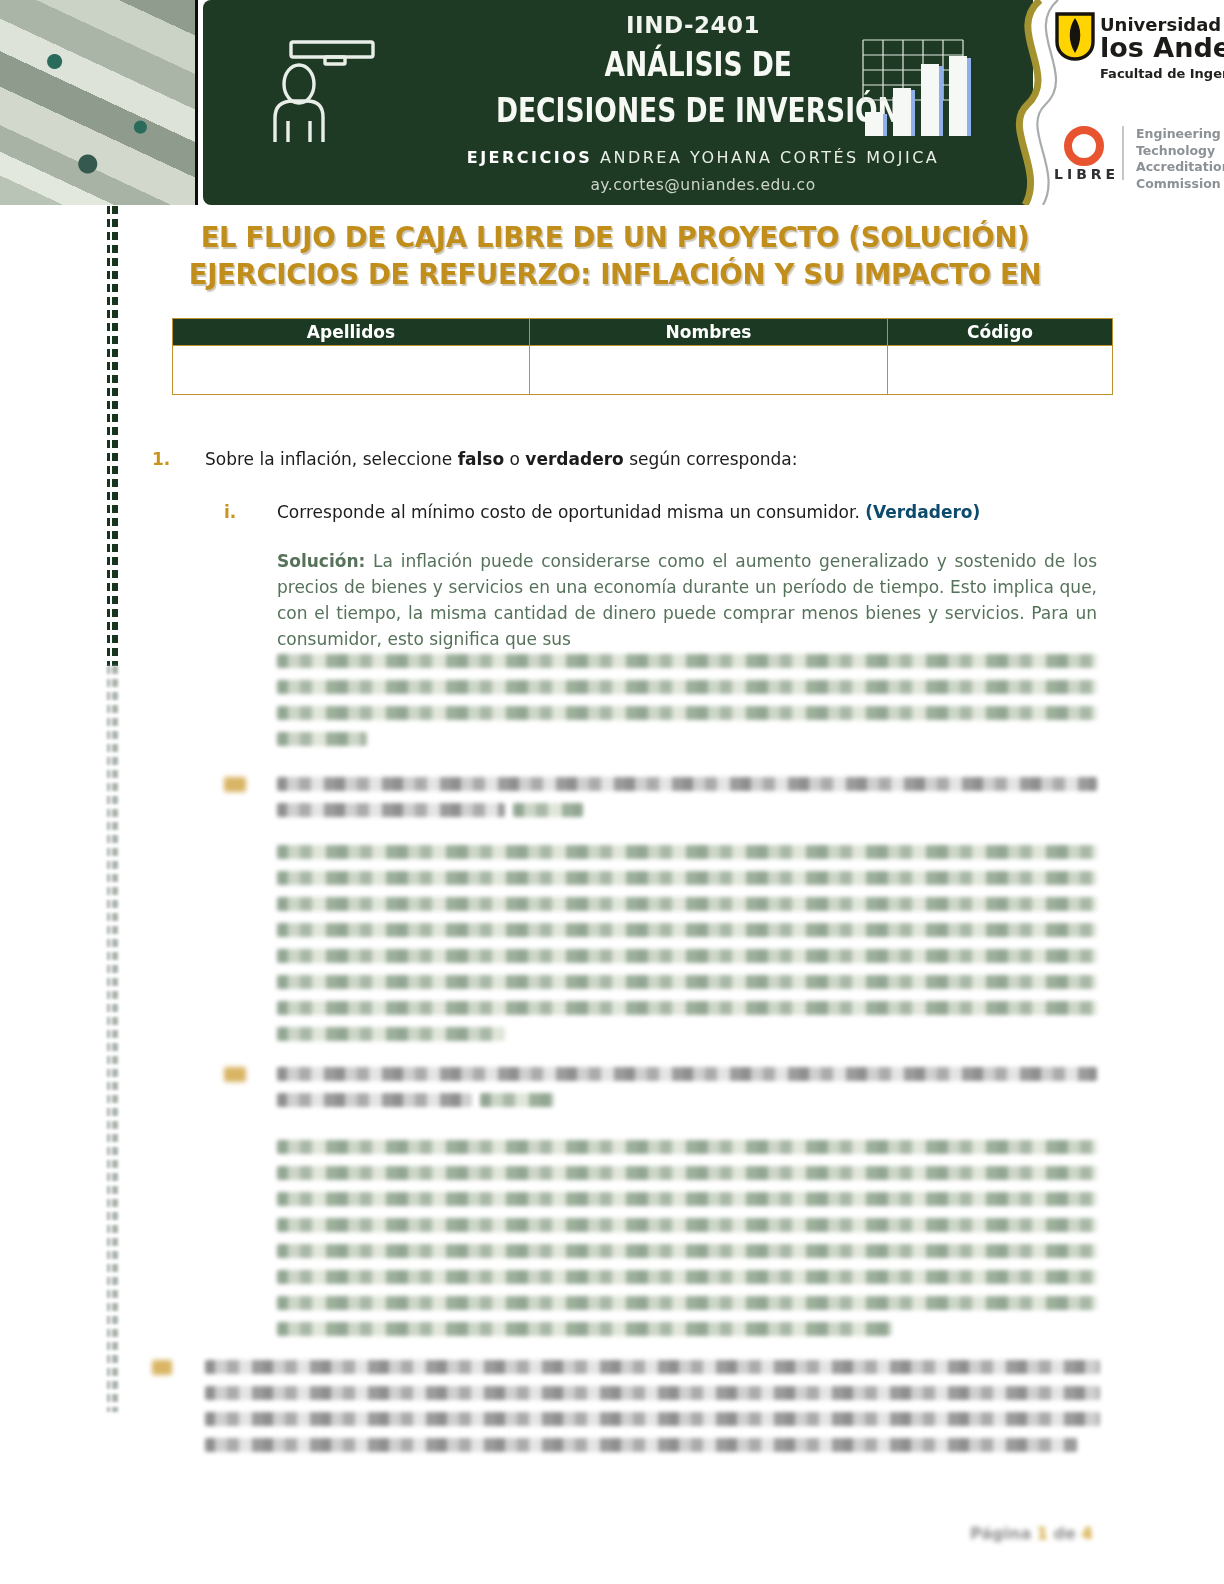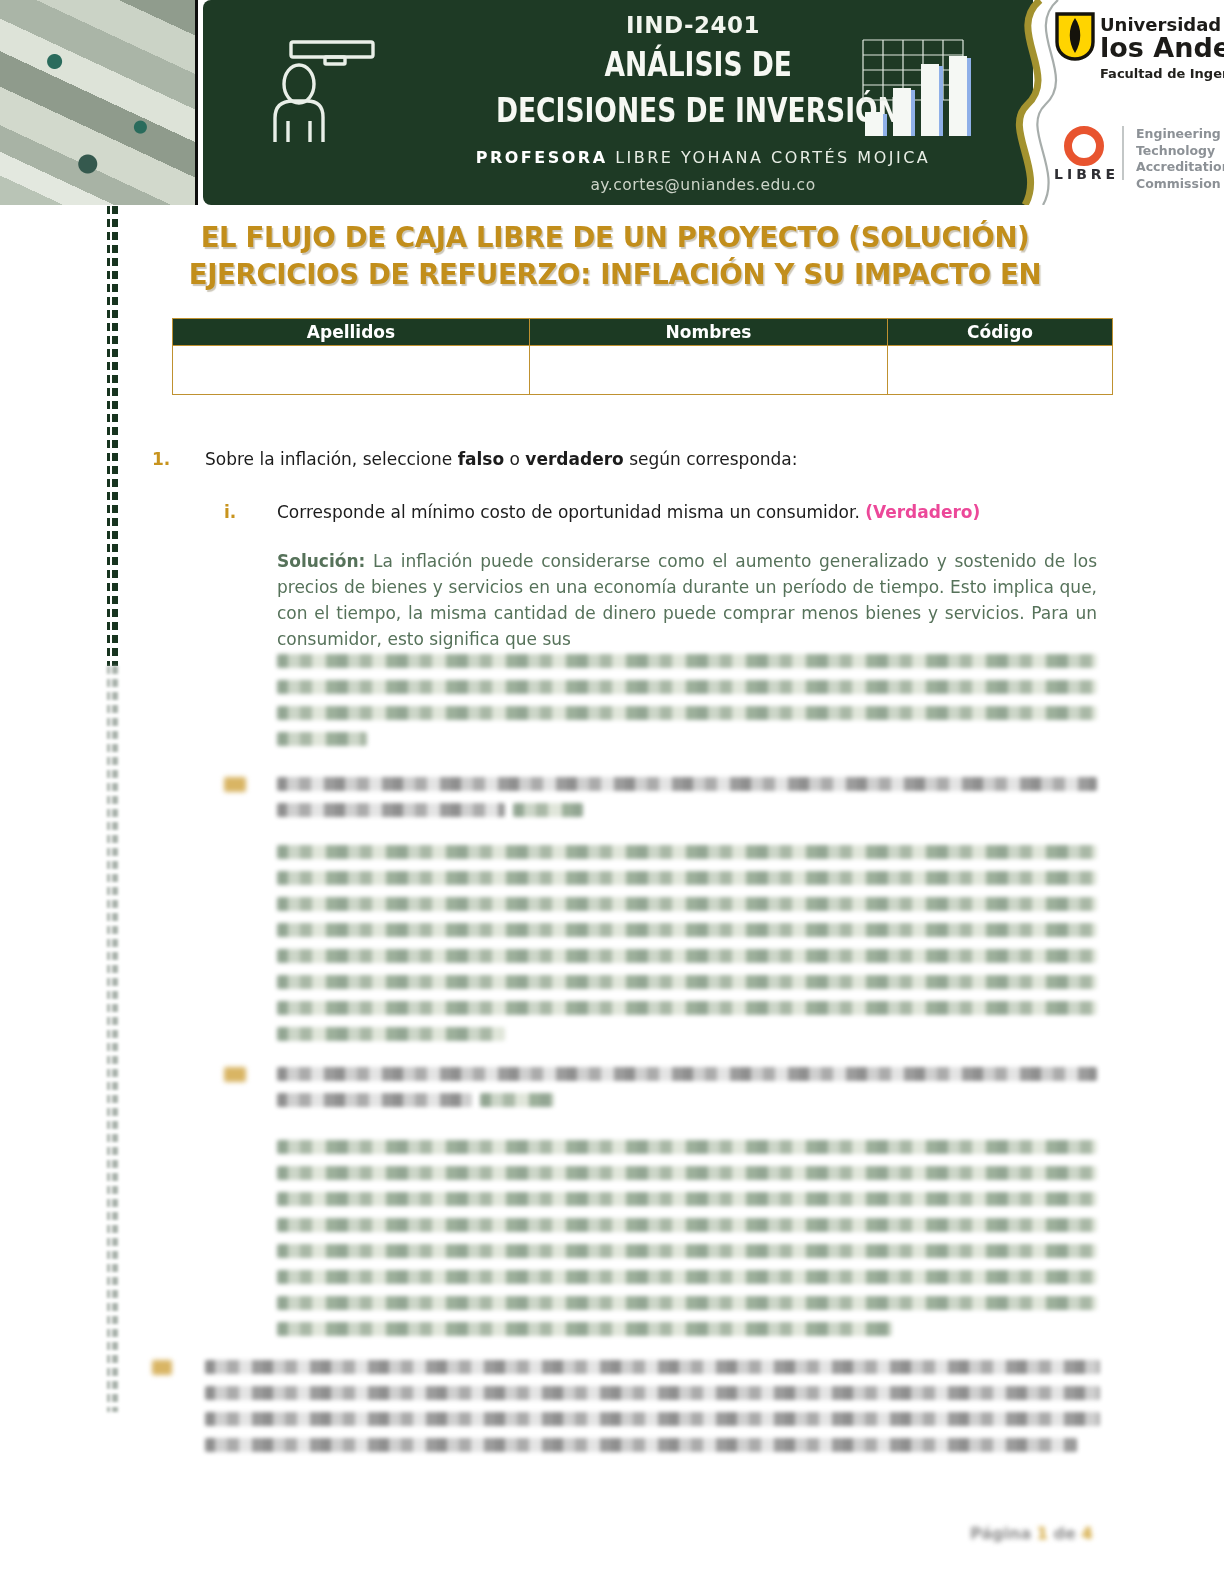--- a/index.html
+++ b/index.html
@@ -69,21 +69,21 @@
   .student-table td{height:46px;background:#fff;border:1.5px solid #bf9130;}
   .student-table .c1{width:356px;}.student-table .c2{width:357px;}.student-table .c3{width:224px;}
 
   
   .bodytext{font-size:17px;line-height:26px;color:#1c1c1c;}
   .marker{color:#c8941e;font-weight:bold;}
   .q1{left:152px;top:406px;width:950px;}
   .q1 .marker{display:inline-block;width:53px;}
   .item-i{left:224px;top:459px;width:880px;}
   .item-i .marker{display:inline-block;width:53px;}
-  .answer{color:#ec4899;font-weight:bold;}
+  .answer{color:#0c4a6e;font-weight:bold;}
   .solution{left:277px;top:508px;width:820px;height:104px;overflow:hidden;
     text-align:justify;color:#56725a;font-size:17px;line-height:26px;}
   .solution .sol-label{font-weight:bold;}
 
   
   .blur-line{height:14px;border-radius:2px;filter:blur(2px);margin-bottom:12px;}
   .blur-par.dark .blur-line, .blur-line.dark{
     background:repeating-linear-gradient(90deg,#8f8f8f 0 10px,#cfcfcf 10px 22px,#ababab 22px 34px,#e4e4e4 34px 47px,#9c9c9c 47px 58px);}
   .blur-par.green .blur-line, .blur-line.green{
     background:repeating-linear-gradient(90deg,#93a693 0 11px,#ccd6c8 11px 23px,#a9b8a6 23px 35px,#e0e6da 35px 49px,#9db09b 49px 60px);}
@@ -113,22 +113,22 @@
           <ellipse cx="38" cy="56" rx="15" ry="19"></ellipse>
           <path d="M14,114 V90 q0,-17 18,-17 h14 q16,0 16,16 v25"></path>
           <path d="M27,114 v-21 M49,114 v-21"></path>
         </g>
       </svg>
 
       <div class="course-code">IIND-2401</div>
       <div class="banner-title"><span class="cond">ANÁLISIS DE</span></div>
       <div class="banner-title" style="top:88px;"><span class="cond">DECISIONES DE INVERSIÓN</span></div>
       <div class="professor-line">
-        <span class="prof-label">PROFESORA</span>
-        <span>LIBRE YOHANA CORTÉS MOJICA</span>
+        <span class="prof-label">EJERCICIOS</span>
+        <span>ANDREA YOHANA CORTÉS MOJICA</span>
       </div>
       <div class="email">ay.cortes@uniandes.edu.co</div>
 
       <svg class="barchart-icon" width="124" height="110" viewBox="0 0 124 110">
         <g stroke="#dfe8df" stroke-width="1.2">
           <path d="M12,8 H112 M12,23 H112 M12,38 H112 M12,53 H112 M12,68 H112"></path>
           <path d="M12,8 V68 M32,8 V68 M52,8 V68 M72,8 V68 M92,8 V68 M112,8 V68"></path>
         </g>
         <g>
           <rect x="14" y="80" width="18" height="24" fill="#f5f8f4"></rect>

